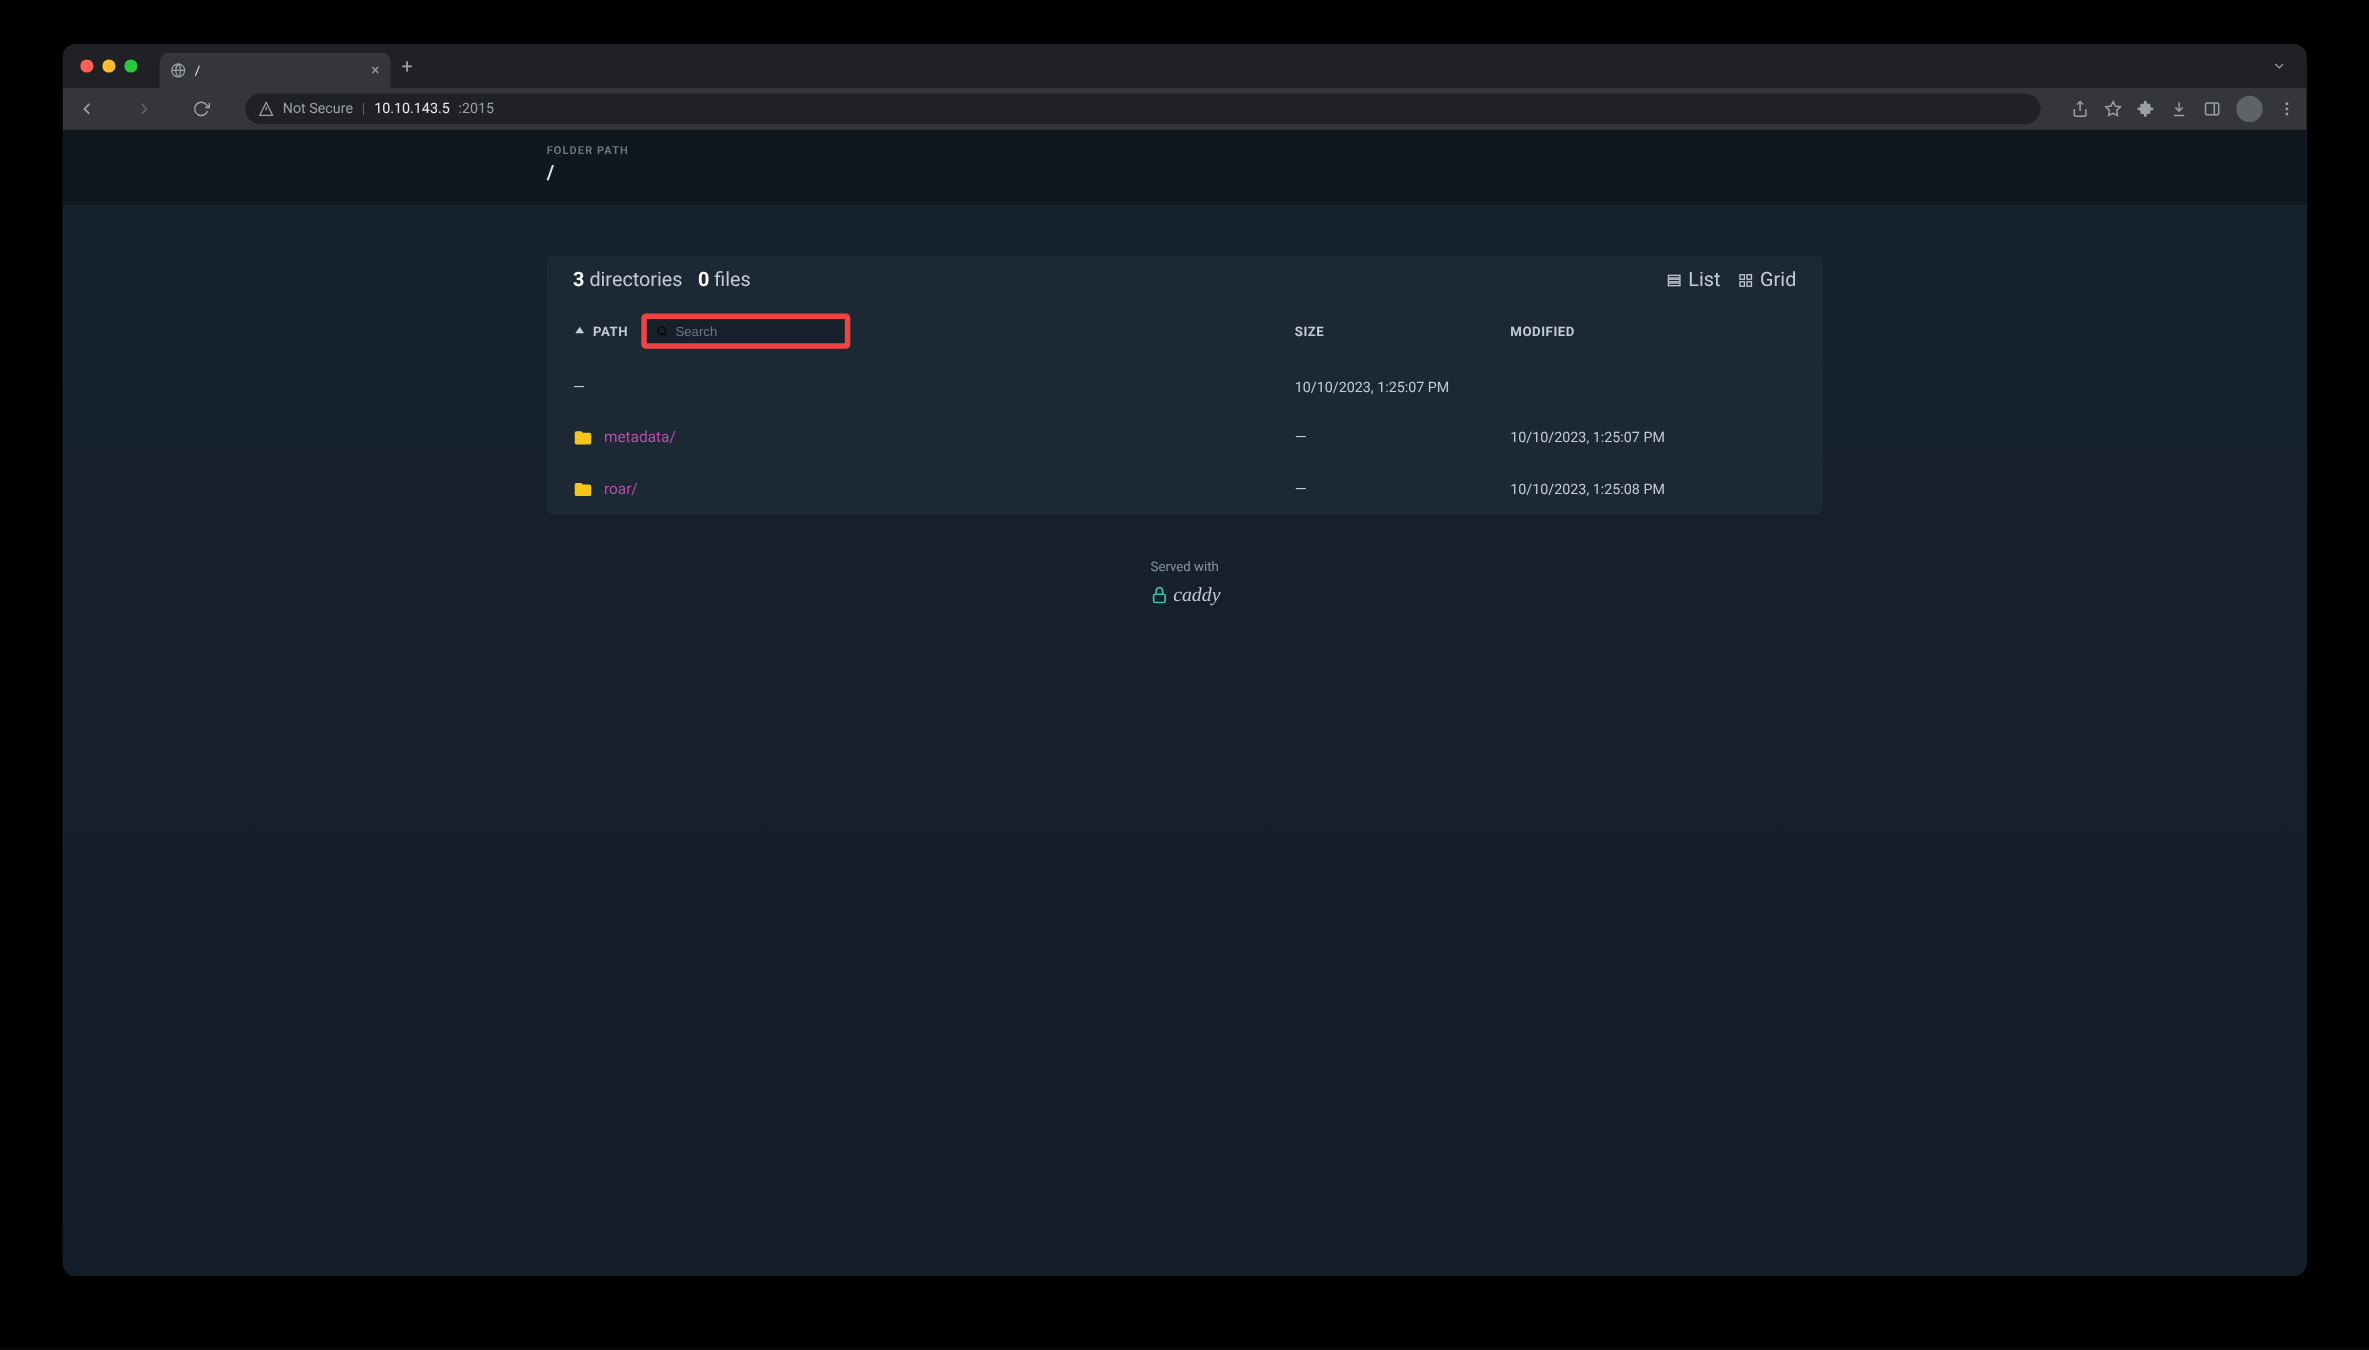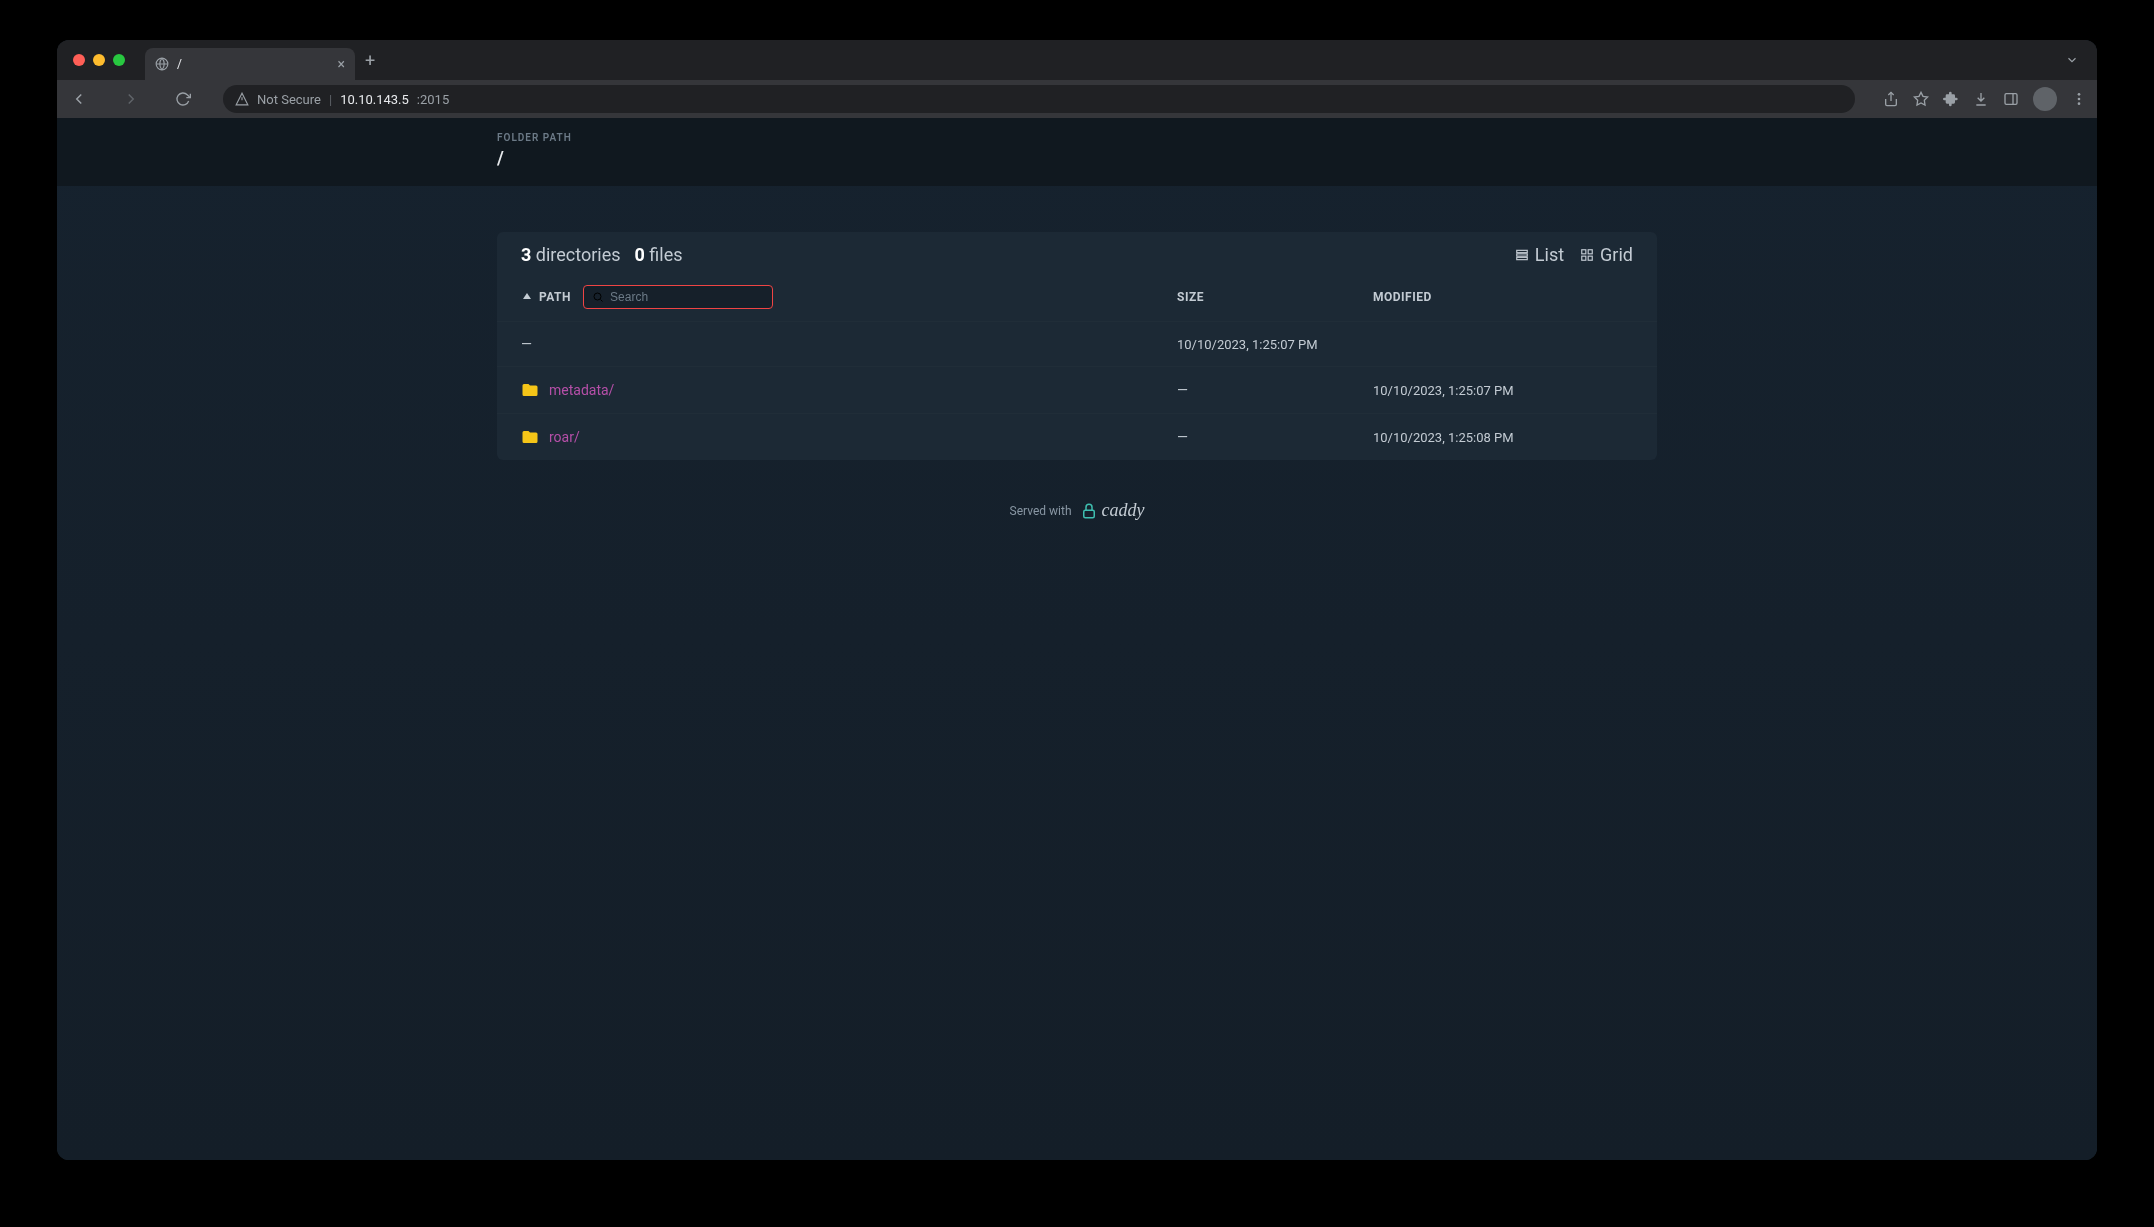--- a/index.html
+++ b/index.html
@@ -143,21 +143,21 @@
   align-items: center;
   gap: 16px;
 }
 .col-name { display: flex; align-items: center; gap: 12px; }
 .col-name .sort { color: #c3cbd3; display: flex; align-items: center; gap: 6px; font-weight: 700; font-size: 12px; letter-spacing: 0.5px; cursor: pointer; }
 .col-size, .col-modified { color: #c3cbd3; font-weight: 700; font-size: 12px; letter-spacing: 0.5px; }
 .search-wrap {
   display: flex;
   align-items: center;
   background: #16202a;
-  border: 1px solid #ef4444;
+  border: 5px solid #ef4444;
   border-radius: 4px;
   padding: 4px 8px;
   gap: 6px;
   width: 190px;
 }
 .search-wrap input {
   background: transparent;
   border: none;
   outline: none;
   color: #c3cbd3;
@@ -182,20 +182,21 @@
 .folder-icon { color: #f5c518; }
 .footer {
   text-align: center;
   color: #8896a3;
   font-size: 12px;
   margin-top: 40px;
   display: flex;
   align-items: center;
   justify-content: center;
   gap: 8px;
+  flex-direction: column;
 }
 .caddy-logo { display: flex; align-items: center; gap: 4px; color: #c3cbd3; }
 .caddy-logo .lock { color: #3fbfb0; }
 .caddy-logo .name { font-family: Georgia, serif; font-style: italic; font-size: 18px; color: #c3cbd3; }
 svg { display: block; }
 </style>
 </head>
 <body>
 
 <div class="browser-window">

